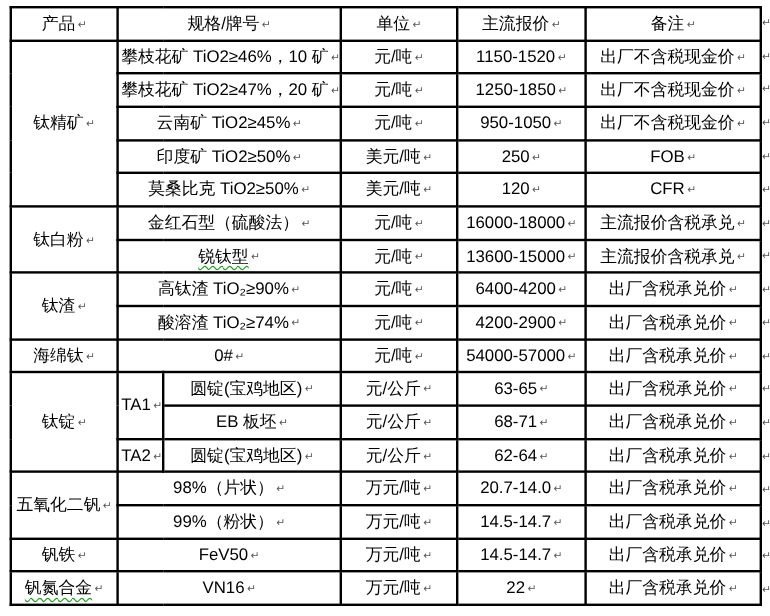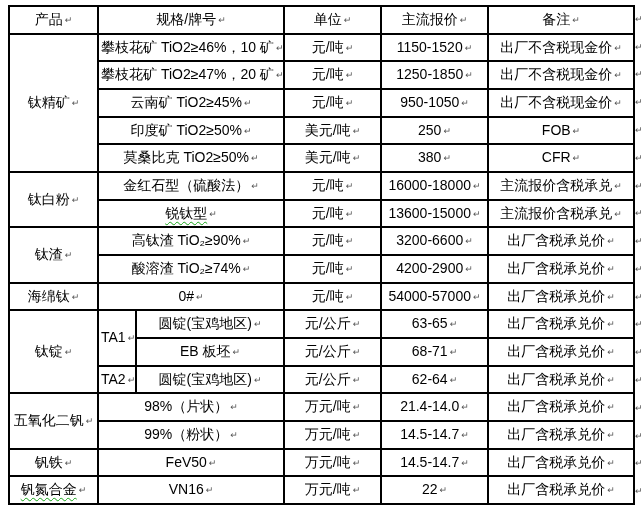--- a/index.html
+++ b/index.html
@@ -97,21 +97,21 @@
     </tr>
     <tr>
       <td colspan="2"><span>印度矿 TiO2≥50%</span><span class="mark">↵</span></td>
       <td><span>美元/吨</span><span class="mark">↵</span></td>
       <td><span>250</span><span class="mark">↵</span></td>
       <td><span>FOB</span><span class="mark">↵</span></td>
     </tr>
     <tr>
       <td colspan="2"><span>莫桑比克 TiO2≥50%</span><span class="mark">↵</span></td>
       <td><span>美元/吨</span><span class="mark">↵</span></td>
-      <td><span>380</span><span class="mark">↵</span></td>
+      <td><span>120</span><span class="mark">↵</span></td>
       <td><span>CFR</span><span class="mark">↵</span></td>
     </tr>
 
     <tr>
       <td rowspan="2"><span>钛白粉</span><span class="mark">↵</span></td>
       <td colspan="2"><span>金红石型（硫酸法）</span><span class="mark">↵</span></td>
       <td><span>元/吨</span><span class="mark">↵</span></td>
       <td><span>16000-18000</span><span class="mark">↵</span></td>
       <td><span>主流报价含税承兑</span><span class="mark">↵</span></td>
     </tr>
@@ -119,21 +119,21 @@
       <td colspan="2"><span class="squiggle">锐钛型</span><span class="mark">↵</span></td>
       <td><span>元/吨</span><span class="mark">↵</span></td>
       <td><span>13600-15000</span><span class="mark">↵</span></td>
       <td><span>主流报价含税承兑</span><span class="mark">↵</span></td>
     </tr>
 
     <tr>
       <td rowspan="2"><span>钛渣</span><span class="mark">↵</span></td>
       <td colspan="2"><span>高钛渣 TiO₂≥90%</span><span class="mark">↵</span></td>
       <td><span>元/吨</span><span class="mark">↵</span></td>
-      <td><span>3200-6600</span><span class="mark">↵</span></td>
+      <td><span>6400-4200</span><span class="mark">↵</span></td>
       <td><span>出厂含税承兑价</span><span class="mark">↵</span></td>
     </tr>
     <tr>
       <td colspan="2"><span>酸溶渣 TiO₂≥74%</span><span class="mark">↵</span></td>
       <td><span>元/吨</span><span class="mark">↵</span></td>
       <td><span>4200-2900</span><span class="mark">↵</span></td>
       <td><span>出厂含税承兑价</span><span class="mark">↵</span></td>
     </tr>
 
     <tr>
@@ -163,21 +163,21 @@
       <td><span>圆锭(宝鸡地区)</span><span class="mark">↵</span></td>
       <td><span>元/公斤</span><span class="mark">↵</span></td>
       <td><span>62-64</span><span class="mark">↵</span></td>
       <td><span>出厂含税承兑价</span><span class="mark">↵</span></td>
     </tr>
 
     <tr>
       <td rowspan="2"><span>五氧化二钒</span><span class="mark">↵</span></td>
       <td colspan="2"><span>98%（片状）</span><span class="mark">↵</span></td>
       <td><span>万元/吨</span><span class="mark">↵</span></td>
-      <td><span>21.4-14.0</span><span class="mark">↵</span></td>
+      <td><span>20.7-14.0</span><span class="mark">↵</span></td>
       <td><span>出厂含税承兑价</span><span class="mark">↵</span></td>
     </tr>
     <tr>
       <td colspan="2"><span>99%（粉状）</span><span class="mark">↵</span></td>
       <td><span>万元/吨</span><span class="mark">↵</span></td>
       <td><span>14.5-14.7</span><span class="mark">↵</span></td>
       <td><span>出厂含税承兑价</span><span class="mark">↵</span></td>
     </tr>
 
     <tr>

